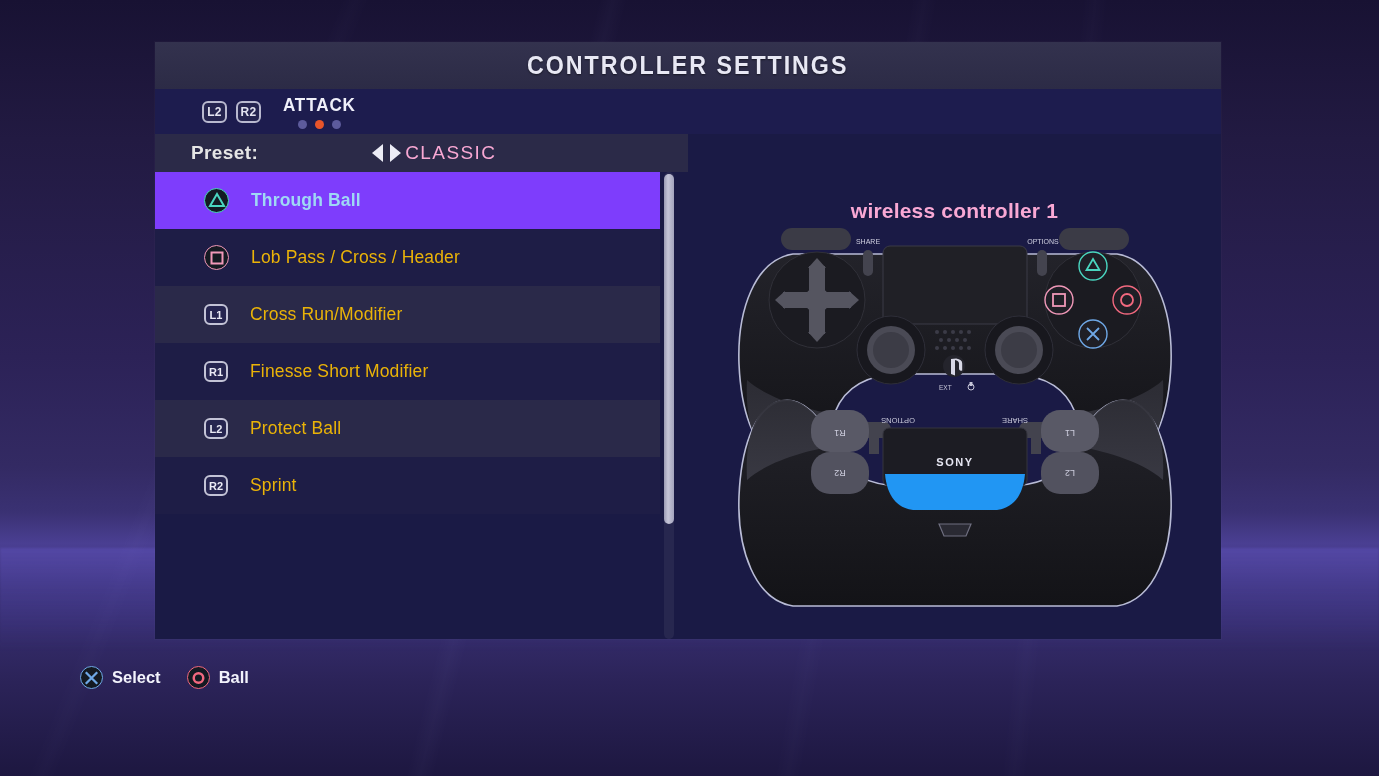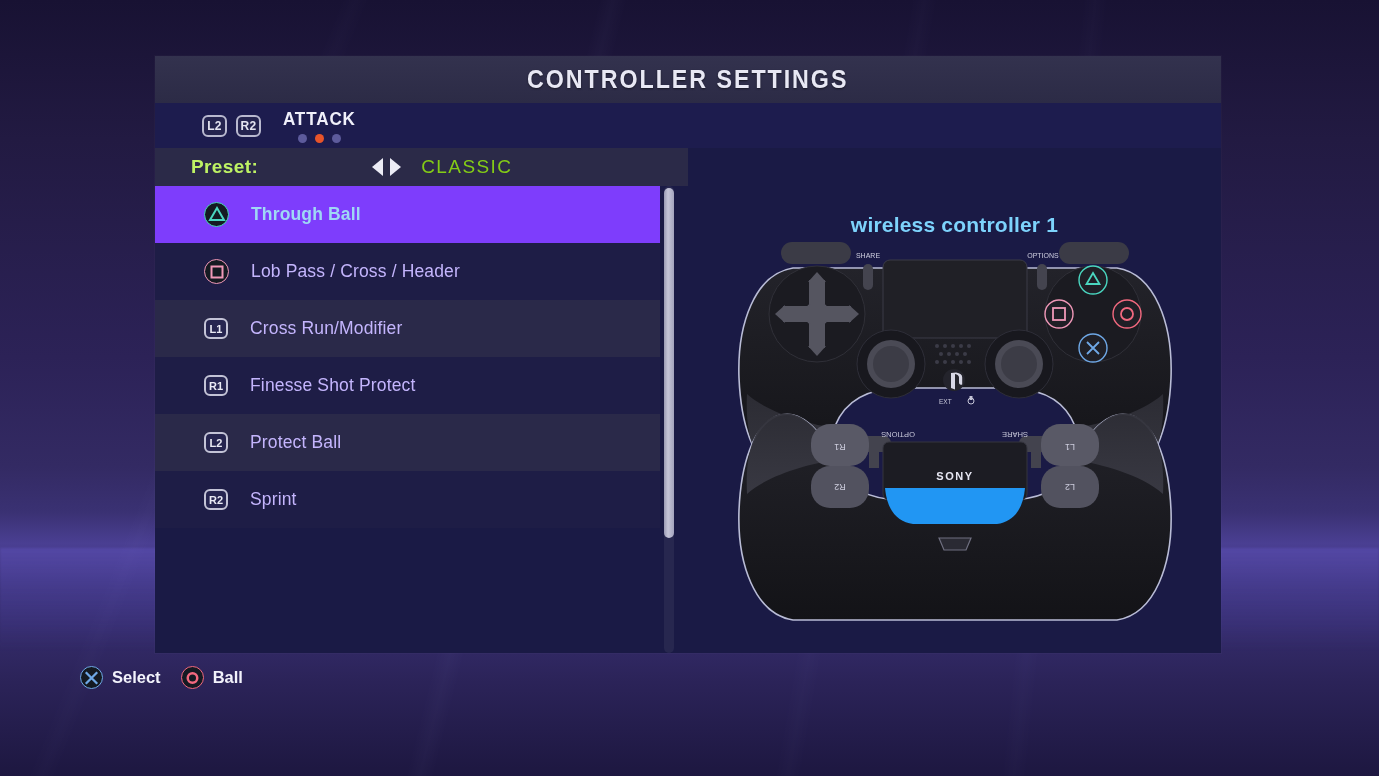--- a/index.html
+++ b/index.html
@@ -19,21 +19,21 @@
       linear-gradient(104deg, rgba(255,255,255,0) 38%, rgba(190,190,255,.08) 39%, rgba(255,255,255,0) 40%),
       linear-gradient(100deg, rgba(255,255,255,0) 60%, rgba(190,190,255,.06) 61%, rgba(255,255,255,0) 62%),
       linear-gradient(112deg, rgba(255,255,255,0) 20%, rgba(190,190,255,.05) 21%, rgba(255,255,255,0) 22%),
       linear-gradient(96deg, rgba(255,255,255,0) 74%, rgba(180,180,255,.06) 75%, rgba(255,255,255,0) 76%);
   }
   #bg-band{ position:absolute; left:0; right:0; top:548px; height:104px;
     background:linear-gradient(180deg, rgba(110,95,215,.30), rgba(95,82,200,.16) 60%, rgba(40,32,85,0));
     filter:blur(1px);
   }
   
-  #panel{ position:absolute; left:155px; top:56px; width:1066px; height:597px;
+  #panel{ position:absolute; left:155px; top:42px; width:1066px; height:597px;
     background:#1a1a45; box-shadow:0 0 0 1px rgba(255,255,255,.02);
   }
   #titlebar{ height:47px; background:linear-gradient(180deg,#33324e,#2c2b46);
     display:flex; align-items:center; justify-content:center; }
   #titlebar .t{ color:#e8e8f4; font-size:25px; font-weight:700; letter-spacing:2.1px;
     font-family:"Liberation Sans Narrow","Liberation Sans",sans-serif;
     transform:scaleX(.93); text-shadow:0 1px 2px rgba(0,0,0,.5); }
   #tabbar{ height:45px; background:#1d1c4e; display:flex; align-items:center; padding-left:47px; }
   .trig{ width:25px; height:22px; border:2px solid #b9b9cf; border-radius:6px;
     color:#e4e4f0; font-size:12px; font-weight:700; display:flex; align-items:center;
@@ -42,54 +42,54 @@
   #tab-label{ color:#f0f0fa; font-size:18px; font-weight:700; letter-spacing:.9px;
     font-family:"Liberation Sans Narrow","Liberation Sans",sans-serif; transform:scaleX(.95); }
   #dots{ display:flex; gap:8px; margin-top:4px; }
   .dot{ width:9px; height:9px; border-radius:50%; background:#5d5b9c; }
   .dot.on{ background:#e8542a; }
   
   #body{ display:flex; height:505px; }
   #left{ width:533px; }
   #presetbar{ height:38px; background:#2b2a48; display:flex; align-items:center;
     padding:0 0 0 36px; }
-  #presetbar .lbl{ color:#bef264; font-size:19px; font-weight:700; letter-spacing:.4px; }
+  #presetbar .lbl{ color:#e5e5e5; font-size:19px; font-weight:700; letter-spacing:.4px; }
   #preset-arrows{ margin-left:114px; display:flex; gap:7px; align-items:center; }
   .arw{ width:0; height:0; border-top:9px solid transparent; border-bottom:9px solid transparent; }
   .arw.l{ border-right:11px solid #ececf6; }
   .arw.r{ border-left:11px solid #ececf6; }
-  #preset-value{ margin-left:20px; color:#84cc16; font-size:19px; letter-spacing:1.4px;
+  #preset-value{ margin-left:4px; color:#f9a8d4; font-size:19px; letter-spacing:1.4px;
     font-family:"Liberation Sans Narrow","Liberation Sans",sans-serif; }
   #listwrap{ position:relative; height:467px; }
   #list{ position:relative; width:505px; }
   .row{ height:57px; display:flex; align-items:center; padding-left:49px; }
   .row.even{ background:#2a2949; }
   .row.odd{ background:#1e1d46; }
   .row.sel{ background:#7e3dfc; }
-  .row .txt{ color:#c4b5fd; font-size:17.5px; margin-left:22px; letter-spacing:.15px; }
+  .row .txt{ color:#eab308; font-size:17.5px; margin-left:22px; letter-spacing:.15px; }
   .row.sel .txt{ color:#9fd8f5; font-weight:700; }
   
   .gl{ width:25px; height:25px; border-radius:50%; display:flex; align-items:center;
     justify-content:center; flex:0 0 auto; }
   .gl svg{ display:block; }
   .shbadge{ width:24px; height:21px; border:2px solid #c3c3d6; border-radius:6px;
     color:#eaeaf4; font-size:11px; font-weight:700; display:flex; align-items:center;
     justify-content:center; background:#262550; flex:0 0 auto; }
   
   #track{ position:absolute; left:509px; top:0; width:10px; height:467px;
     background:rgba(255,255,255,.06); border-radius:5px; }
   #thumb{ position:absolute; left:0; top:2px; width:10px; height:352px;
     background:linear-gradient(90deg,#9a9ab4,#c5c5d8 40%,#a3a3bd); border-radius:5px; }
   
   #right{ flex:1; position:relative; }
-  #ctrl-title{ text-align:center; color:#7dd3fc; font-size:21px; font-weight:700;
+  #ctrl-title{ text-align:center; color:#f9a8d4; font-size:21px; font-weight:700;
     margin-top:65px; letter-spacing:.2px; }
   #pad-area{ position:absolute; left:0; right:0; top:80px; height:420px; }
   
-  #footer{ position:absolute; left:80px; top:666px; display:flex; align-items:center; gap:20px; }
+  #footer{ position:absolute; left:80px; top:666px; display:flex; align-items:center; gap:26px; }
   .hint{ display:flex; align-items:center; gap:9px; }
   .hint .lab{ color:#f2f2fb; font-size:16.5px; font-weight:700; }
 </style>
 </head>
 <body>
 
 <div id="bg-base"></div>
 <div id="bg-streaks"></div>
 <div id="bg-band"></div>
 
@@ -142,21 +142,21 @@
                 </svg>
               </span>
               <span class="txt">Lob Pass / Cross / Header</span>
             </div>
             <div class="row even">
               <span class="shbadge">L1</span>
               <span class="txt">Cross Run/Modifier</span>
             </div>
             <div class="row odd">
               <span class="shbadge">R1</span>
-              <span class="txt">Finesse Shot Protect</span>
+              <span class="txt">Finesse Short Modifier</span>
             </div>
             <div class="row even">
               <span class="shbadge">L2</span>
               <span class="txt">Protect Ball</span>
             </div>
             <div class="row odd">
               <span class="shbadge">R2</span>
               <span class="txt">Sprint</span>
             </div>
           </div>

